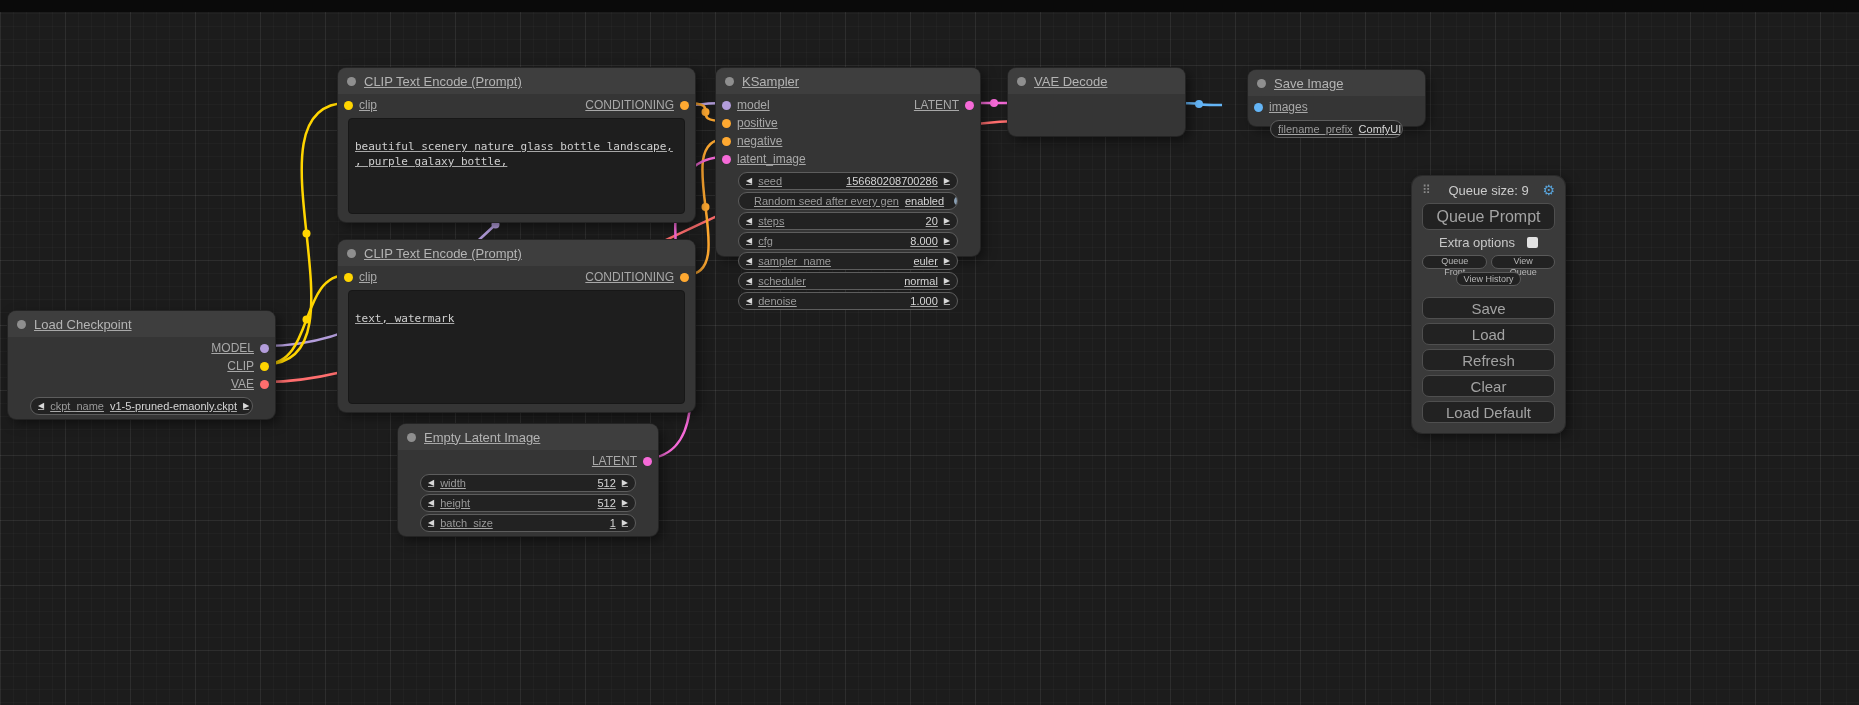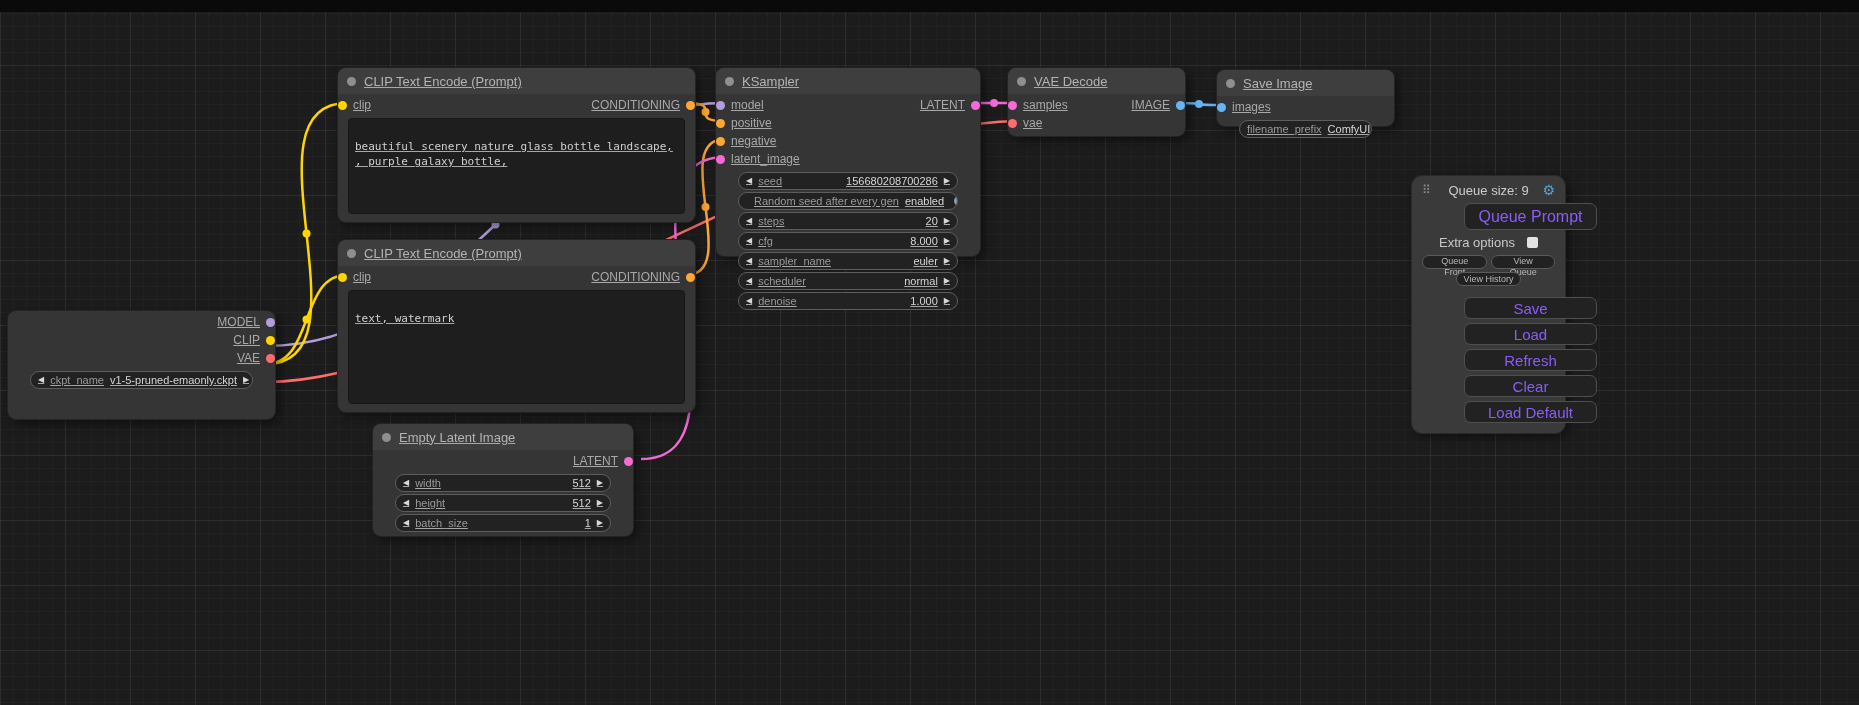--- a/index.html
+++ b/index.html
@@ -17,21 +17,21 @@
   #wires{position:absolute;left:0;top:0;z-index:1;pointer-events:none;}
 
   .node{position:absolute;z-index:2;background:#353535;border-radius:8px;
     box-shadow:0 0 0 1px #242424,4px 4px 12px rgba(0,0,0,0.5);
     display:flex;flex-direction:column;color:#a8a8a8;text-decoration:underline;}
   .node-title{height:26px;flex:none;display:flex;align-items:center;gap:8px;padding:0 9px;
     background:#3e3e3e;border-radius:8px 8px 0 0;color:#b4b4b4;font-size:13px;white-space:nowrap;}
   .collapse-dot{width:9px;height:9px;border-radius:50%;background:#8f8f8f;flex:none;}
   .rows{padding-top:2px;flex:none;}
   .slot-row{position:relative;height:18px;display:flex;align-items:center;justify-content:space-between;
-    padding:0 0;font-size:12px;color:#a8a8a8;}
+    padding:0 6px;font-size:12px;color:#a8a8a8;}
   .slot{display:flex;align-items:center;gap:6px;}
   .slot em{font-style:normal;}
   .dot{width:9px;height:9px;border-radius:50%;flex:none;background:#888;}
   .widgets{padding:2px 12px 4px;}
   .widget{height:18px;margin:2px 10px 0;background:#222;border:1px solid #5d5d5d;border-radius:10px;
     display:flex;align-items:center;padding:0 7px;gap:6px;font-size:11px;white-space:nowrap;overflow:hidden;}
   .widget .arrow{color:#d8d8d8;font-size:8px;line-height:1;flex:none;}
   .widget .wname{color:#9a9a9a;}
   .widget .wvalue{margin-left:auto;color:#d6d6d6;}
   .widget .toggle-dot{width:10px;height:10px;border-radius:50%;background:#8ba0b4;margin-left:4px;flex:none;}
@@ -40,21 +40,21 @@
     overflow:hidden;}
 
   #queue-panel{position:absolute;left:1412px;top:176px;width:153px;z-index:5;
     background:#3a3a3a;border-radius:10px;padding:6px 10px 10px;
     box-shadow:0 0 0 1px #2a2a2a,3px 3px 12px rgba(0,0,0,0.55);}
   .qp-header{display:flex;align-items:center;color:#cccccc;font-size:13px;margin-bottom:5px;}
   .qp-drag{color:#8a8a8a;font-size:12px;margin-right:6px;}
   .qp-size{flex:1;text-align:center;}
   .qp-gear{color:#58a2d8;font-size:14px;margin-left:2px;}
   .qp-btn{display:block;width:100%;background:#222;border:1px solid #4f4f4f;border-radius:7px;
-    color:#8b5cf6;font-family:inherit;text-align:center;margin-left:42px;}
+    color:#a3a3a3;font-family:inherit;text-align:center;}
   .qp-main{height:27px;font-size:16px;margin-bottom:5px;}
   .qp-std{height:22px;font-size:15px;margin-top:4px;}
   .qp-gap{margin-top:11px;}
   .qp-extra{display:flex;align-items:center;justify-content:center;gap:12px;color:#c8c8c8;font-size:13px;margin:2px 0 5px;}
   .qp-check{width:11px;height:11px;background:#e2e2e2;border-radius:2px;flex:none;}
   .qp-smallrow{display:flex;gap:4px;justify-content:center;margin-bottom:3px;}
   .qp-small{background:#222;border:1px solid #5a5a5a;border-radius:8px;color:#b8b8b8;
     font-size:9px;height:14px;padding:0 7px;font-family:inherit;line-height:11px;}
 </style>
 </head>
@@ -77,20 +77,24 @@
       <circle cx="705.5" cy="207" r="4" fill="#ffa931"></circle>
       <path d="M 641 459 C 766.3858046191833 459, 599.6141953808167 157, 725 157" fill="none" stroke="#f66ad8" stroke-width="2.5"></path>
       <circle cx="683" cy="308" r="4" fill="#f66ad8"></circle>
       <path d="M 971 103 C 1011 103, 977 103, 1017 103" fill="none" stroke="#f66ad8" stroke-width="2.5"></path>
       <circle cx="994" cy="103" r="4" fill="#f66ad8"></circle>
       <path d="M 1176 103 C 1216 103, 1182 105, 1222 105" fill="none" stroke="#64b5f6" stroke-width="2.5"></path>
       <circle cx="1199" cy="104" r="4" fill="#64b5f6"></circle>
     </svg>
 
   <div class="node" style="left:8px;top:311px;width:267px;height:108px">
+    <div class="node-title">
+      <span class="collapse-dot"></span>
+      <span>Load Checkpoint</span>
+    </div>
     <div class="rows">
       <div class="slot-row">
         <span></span>
         <span class="slot">
           <em>MODEL</em>
           <i class="dot" style="background: rgb(179, 157, 219);"></i>
         </span>
       </div>
       <div class="slot-row">
         <span></span>
@@ -150,21 +154,21 @@
         </span>
         <span class="slot">
           <em>CONDITIONING</em>
           <i class="dot" style="background: rgb(255, 169, 49);"></i>
         </span>
       </div>
     </div>
     <div class="node-text">text, watermark</div>
   </div>
 
-  <div class="node" style="left:373px;top:424px;width:260px;height:112px">
+  <div class="node" style="left:398px;top:424px;width:260px;height:112px">
     <div class="node-title">
       <span class="collapse-dot"></span>
       <span>Empty Latent Image</span>
     </div>
     <div class="rows">
       <div class="slot-row">
         <span></span>
         <span class="slot">
           <em>LATENT</em>
           <i class="dot" style="background: rgb(246, 106, 216);"></i>
@@ -271,41 +275,23 @@
         <span class="arrow">▶</span>
       </div>
     </div>
   </div>
 
   <div class="node" style="left:1008px;top:68px;width:177px;height:68px">
     <div class="node-title">
       <span class="collapse-dot"></span>
       <span>VAE Decode</span>
     </div>
-    <div class="rows">
-      <div class="slot-row">
-        <span class="slot">
-          <i class="dot" style="background: rgb(246, 106, 216);"></i>
-          <em>samples</em>
-        </span>
-        <span class="slot">
-          <em>IMAGE</em>
-          <i class="dot" style="background: rgb(100, 181, 246);"></i>
-        </span>
-      </div>
-      <div class="slot-row">
-        <span class="slot">
-          <i class="dot" style="background: rgb(255, 110, 110);"></i>
-          <em>vae</em>
-        </span>
-      </div>
-    </div>
-  </div>
-
-  <div class="node" style="left:1217px;top:70px;width:177px;height:56px">
+  </div>
+
+  <div class="node" style="left:1248px;top:70px;width:177px;height:56px">
     <div class="node-title">
       <span class="collapse-dot"></span>
       <span>Save Image</span>
     </div>
     <div class="rows">
       <div class="slot-row">
         <span class="slot">
           <i class="dot" style="background: rgb(100, 181, 246);"></i>
           <em>images</em>
         </span>

